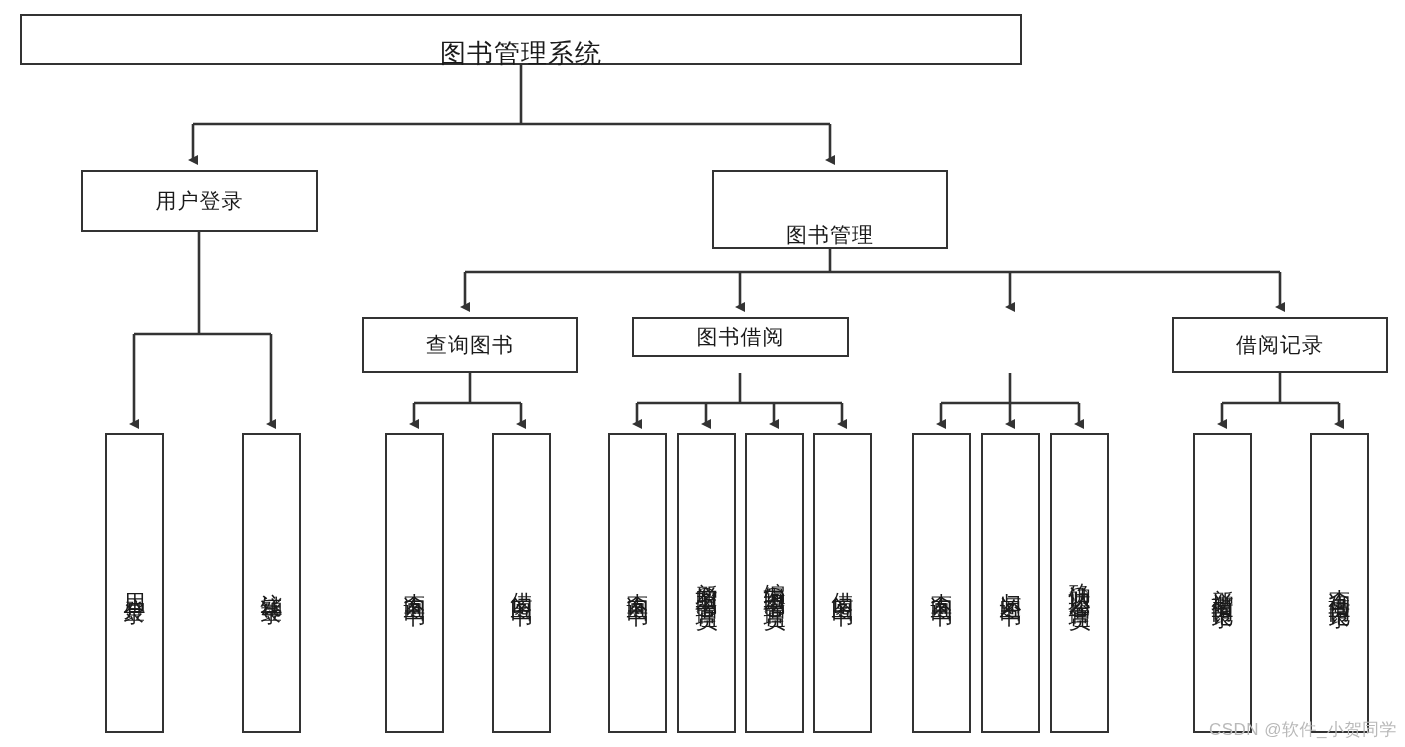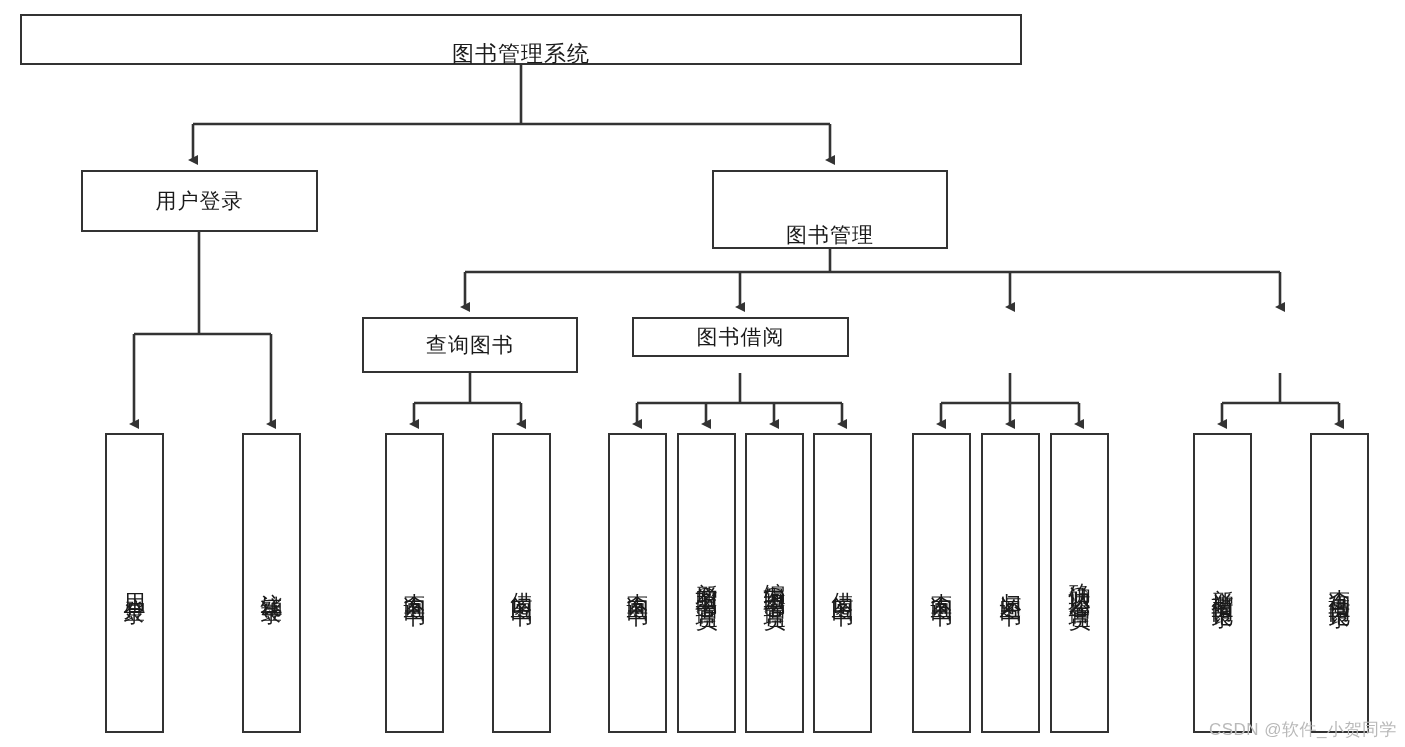--- a/index.html
+++ b/index.html
@@ -39,21 +39,21 @@
     display: block;
     line-height: 1.15;
     white-space: nowrap;
   }
   
   .node.horiz .label {
     font-size: 21px;
     letter-spacing: 1px;
   }
   .node.root .label {
-    font-size: 22px;
+    font-size: 26px;
     letter-spacing: 1px;
     margin-top: 28px;
   }
   
   .node.vert {
     align-items: center;
     justify-content: center;
   }
   .node.vert .label {
     writing-mode: vertical-rl;
@@ -147,20 +147,23 @@
 
   <div class="node horiz" style="left:362px; top:317px; width:216px; height:56px;">
     <span class="label">查询图书</span>
   </div>
 
   <div class="node horiz" style="left:632px; top:317px; width:217px; height:40px;">
     <span class="label">图书借阅</span>
   </div>
 
 
+  <div class="node horiz" style="left:1172px; top:317px; width:216px; height:56px;">
+    <span class="label">借阅记录</span>
+  </div>
 
   <div class="node vert" style="left:105px; top:433px; width:59px; height:300px;">
     <span class="label">用户登录</span>
   </div>
 
   <div class="node vert" style="left:242px; top:433px; width:59px; height:300px;">
     <span class="label">注销登录</span>
   </div>
 
   <div class="node vert" style="left:385px; top:433px; width:59px; height:300px;">

